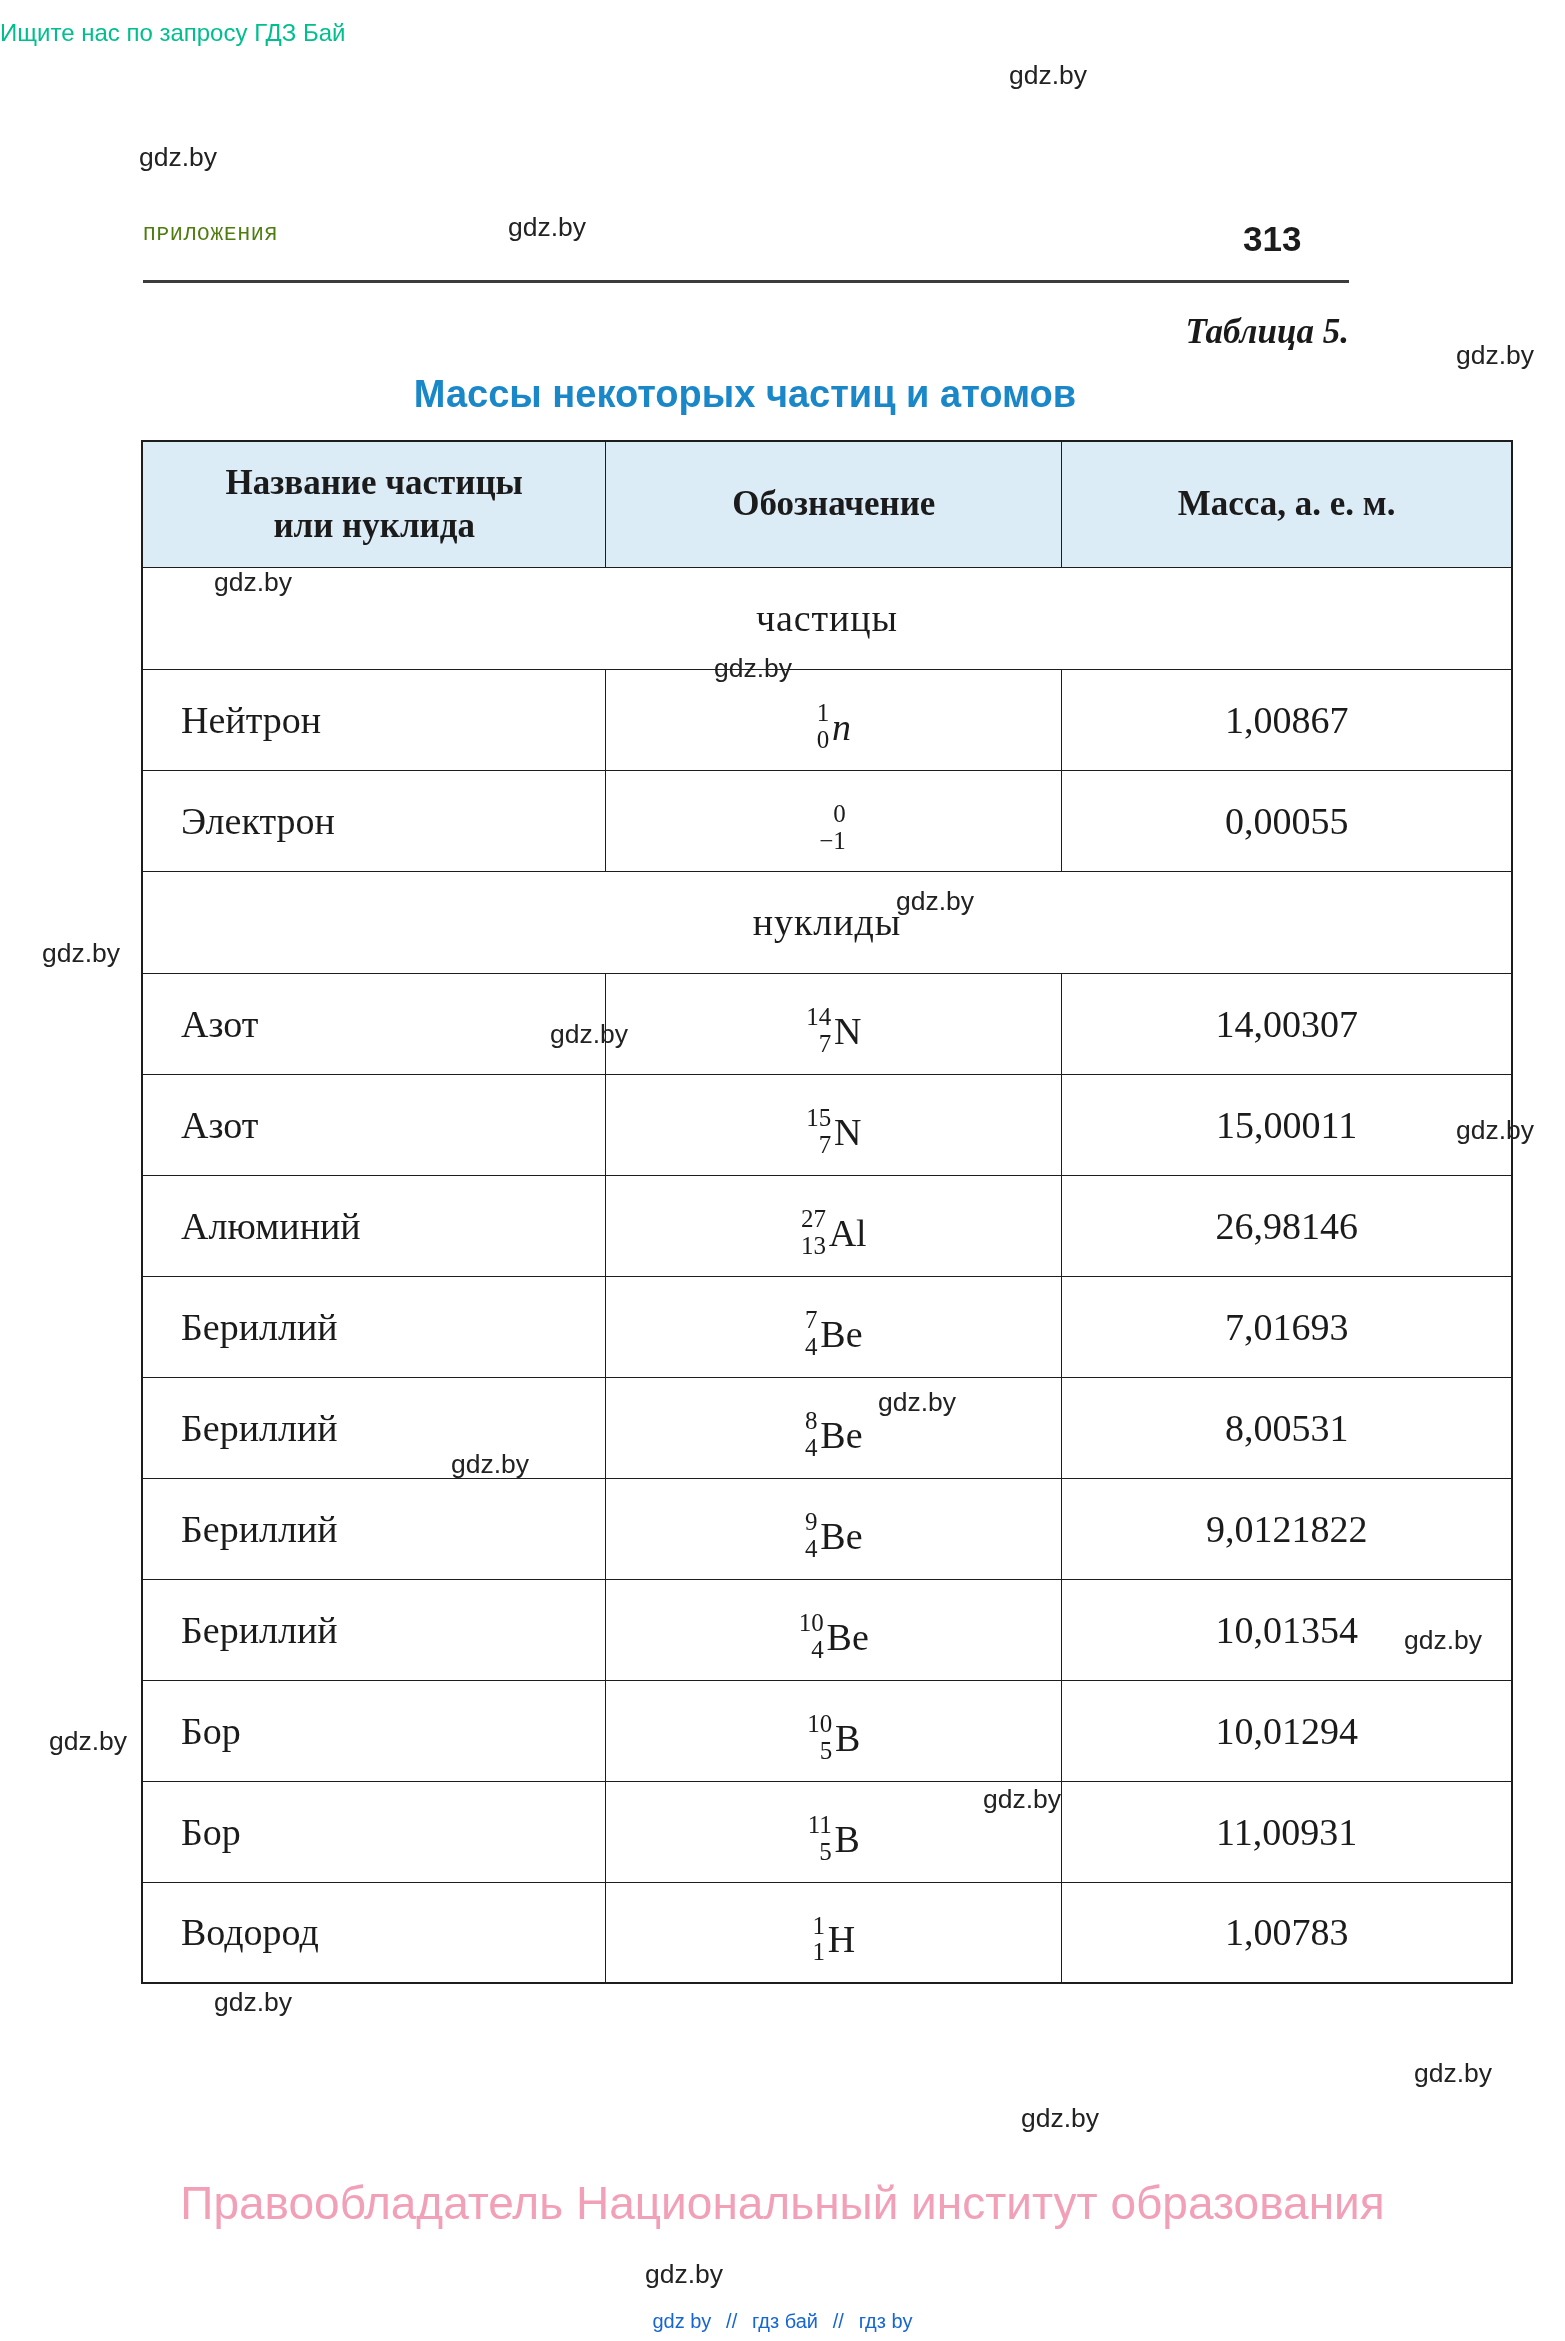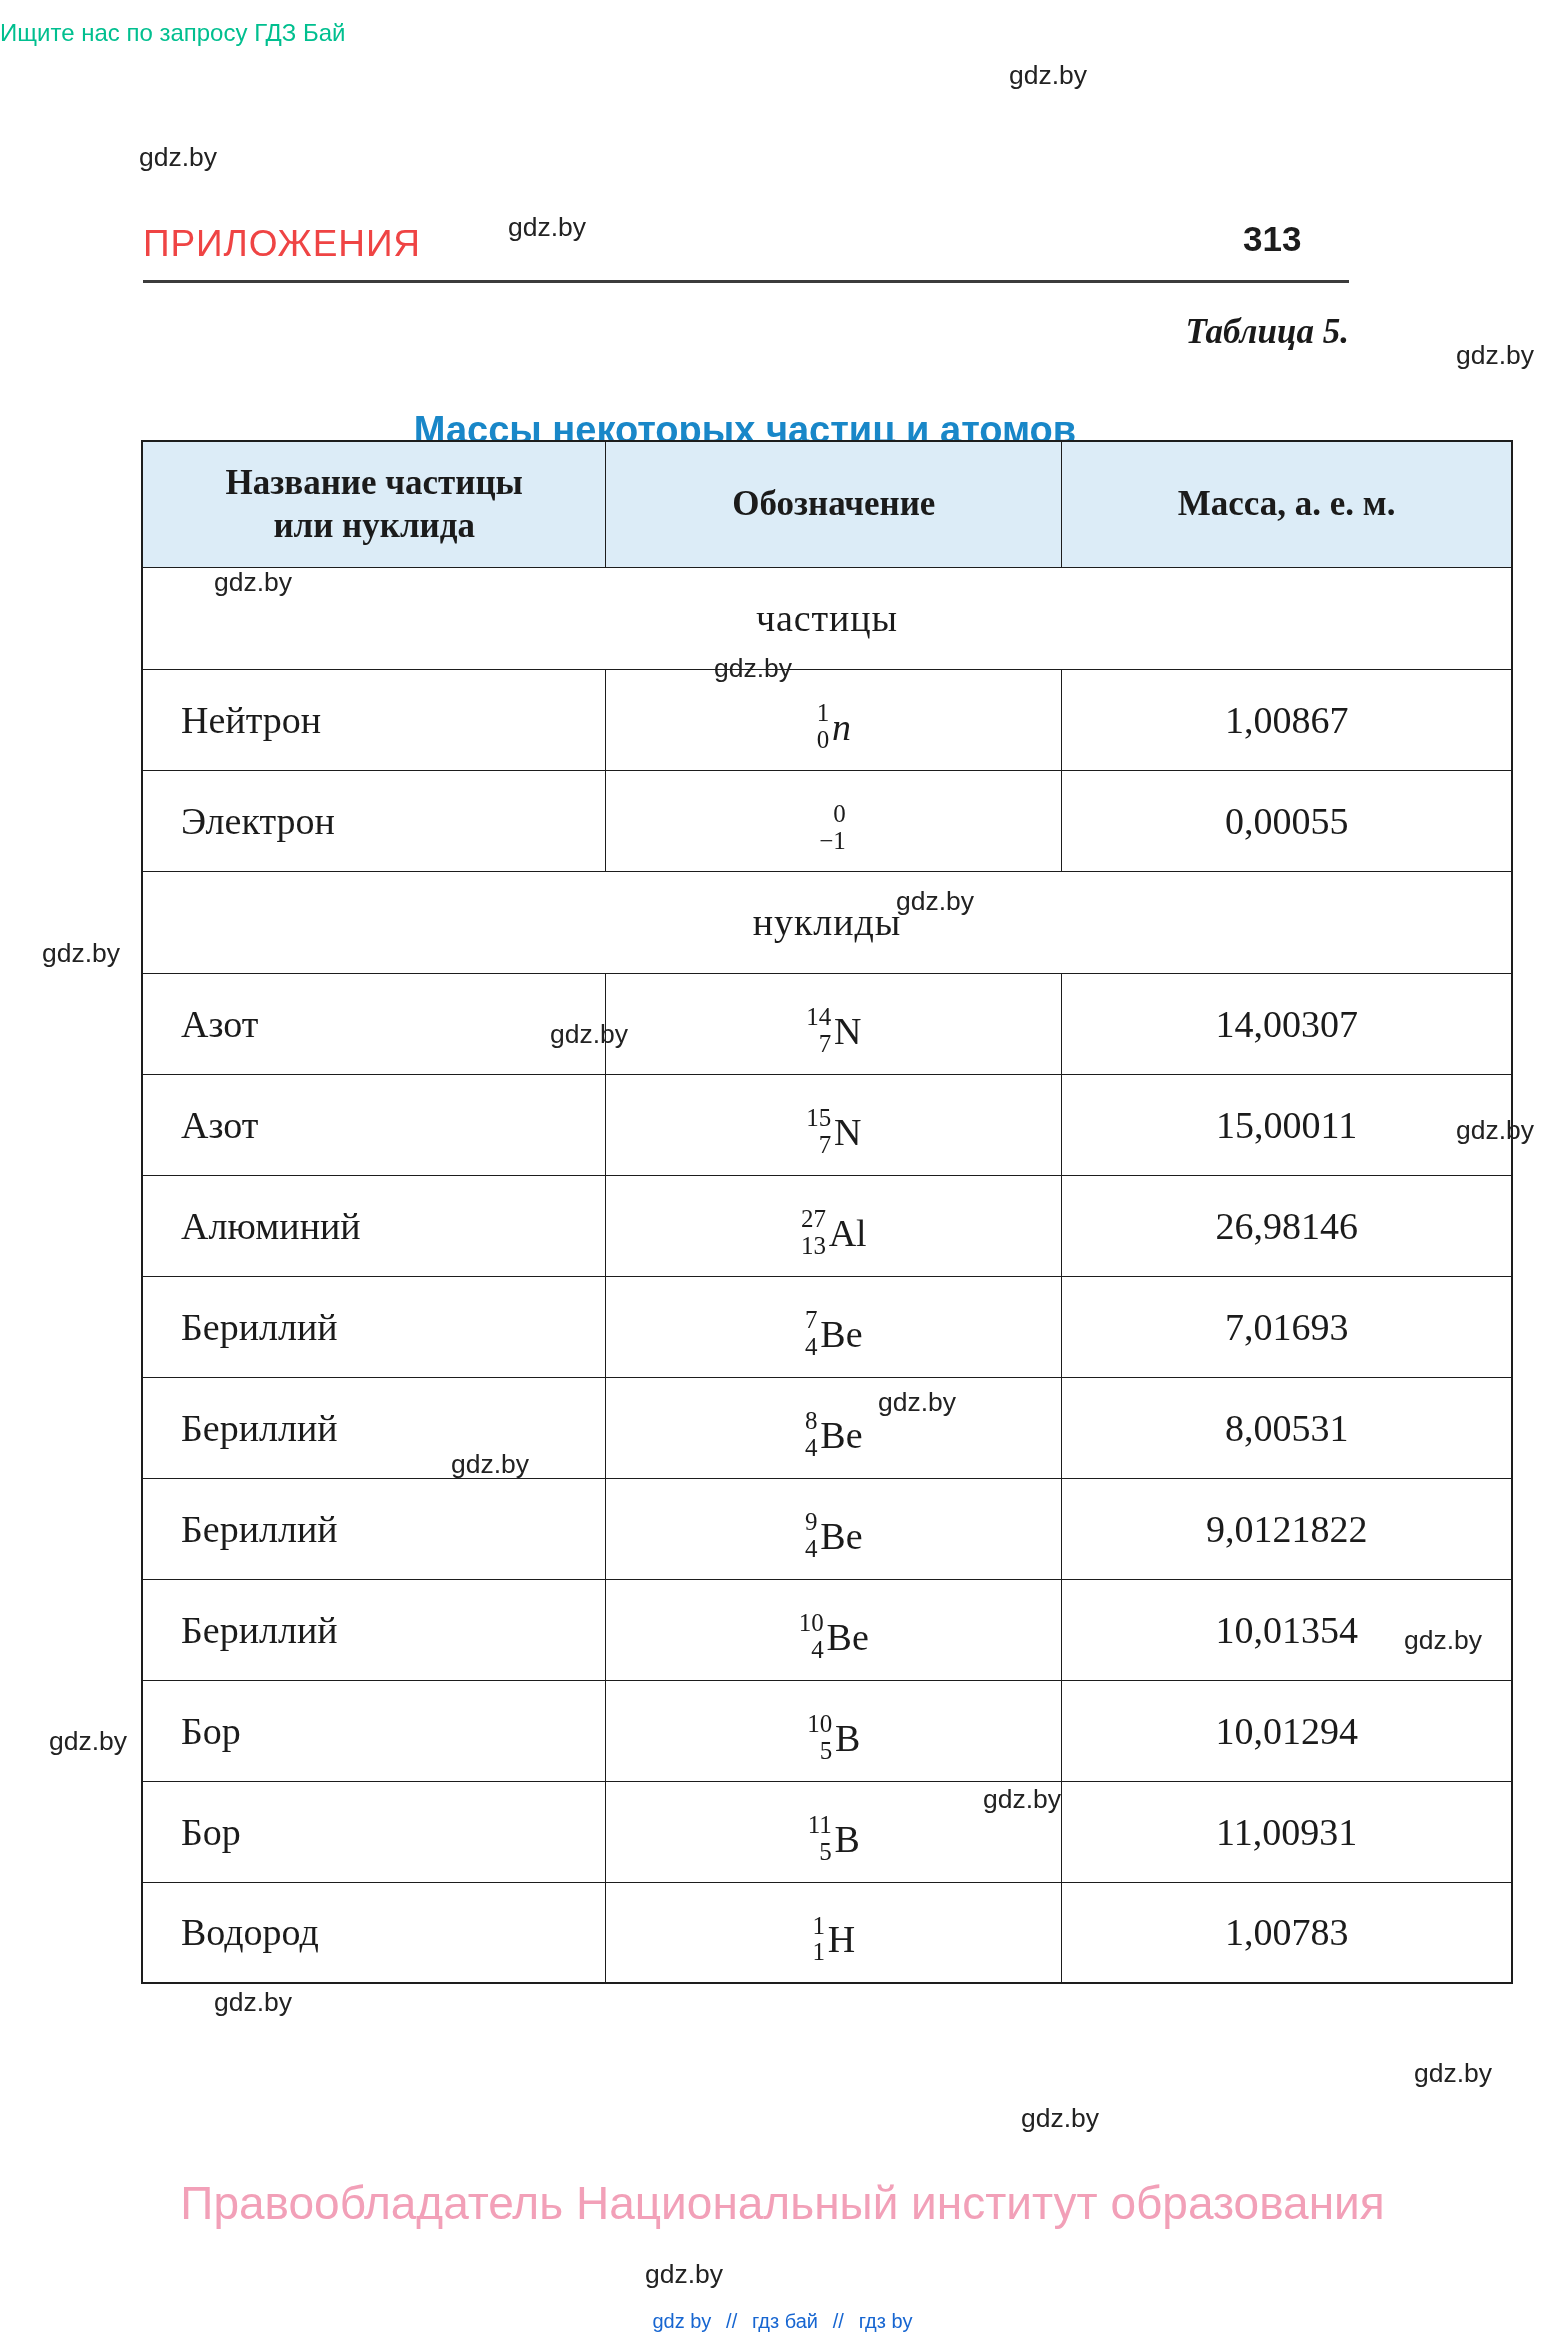--- a/index.html
+++ b/index.html
@@ -12,40 +12,39 @@
     position:absolute; top:19px; left:0; width:100%; 
     font-family:"Liberation Sans", sans-serif; font-size:24px; font-weight:500;
     color:var(--banner-green,#00bf8f);
   }
   .wm {
     position:absolute; font-family:"Liberation Sans", sans-serif;
     font-size:26.5px; color:#222222; white-space:nowrap;
   }
   .section-header {
     position:absolute; left:143px; top:223px;
-    font-family:Liberation Sans, sans-serif; font-size:37px; color:#ef4444;
+    font-family:Liberation Mono, monospace; font-size:21px; color:#4d7c0f;
     letter-spacing:0.9px;
   }
   .page-number {
     position:absolute; left:1243px; top:219px;
     font-family:"Liberation Sans", sans-serif; font-size:35px; font-weight:bold; color:#1c1c1c;
   }
   .rule {
     position:absolute; left:143px; top:280px; width:1206px; height:2.7px; background:#3c3c3c;
   }
   .caption {
     position:absolute; right:216px; top:312px;
     font-family:"Liberation Serif", serif; font-style:italic; font-weight:bold;
     font-size:35px; color:#1a1a1a;
   }
   .title {
     position:absolute; left:141px; top:373px; width:1208px; text-align:center;
     font-family:"Liberation Sans", sans-serif; font-size:38px; font-weight:bold;
     color:var(--accent-blue,#1987c8);
-    margin-top:36px;
   }
   table.masses {
     position:absolute; left:141px; top:440px; width:1372px;
     border-collapse:collapse; border:2.7px solid #1d1d1d;
     font-family:"Liberation Serif", serif;
   }
   .masses th, .masses td { border:1.8px solid #1d1d1d; }
   .masses th {
     height:126px; background:var(--header-bg,#dcecf7);
     font-size:35px; font-weight:bold; text-align:center; vertical-align:middle;

